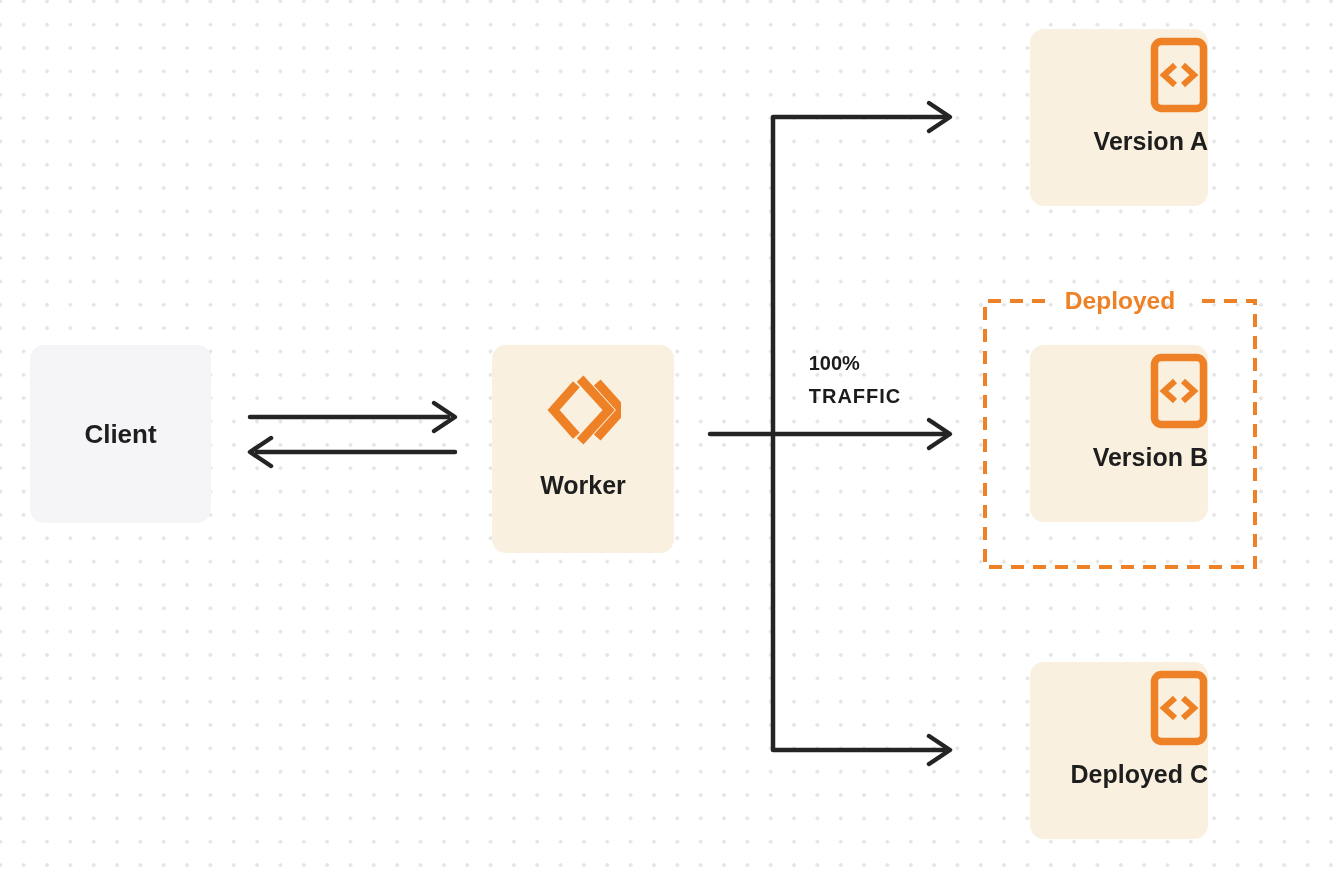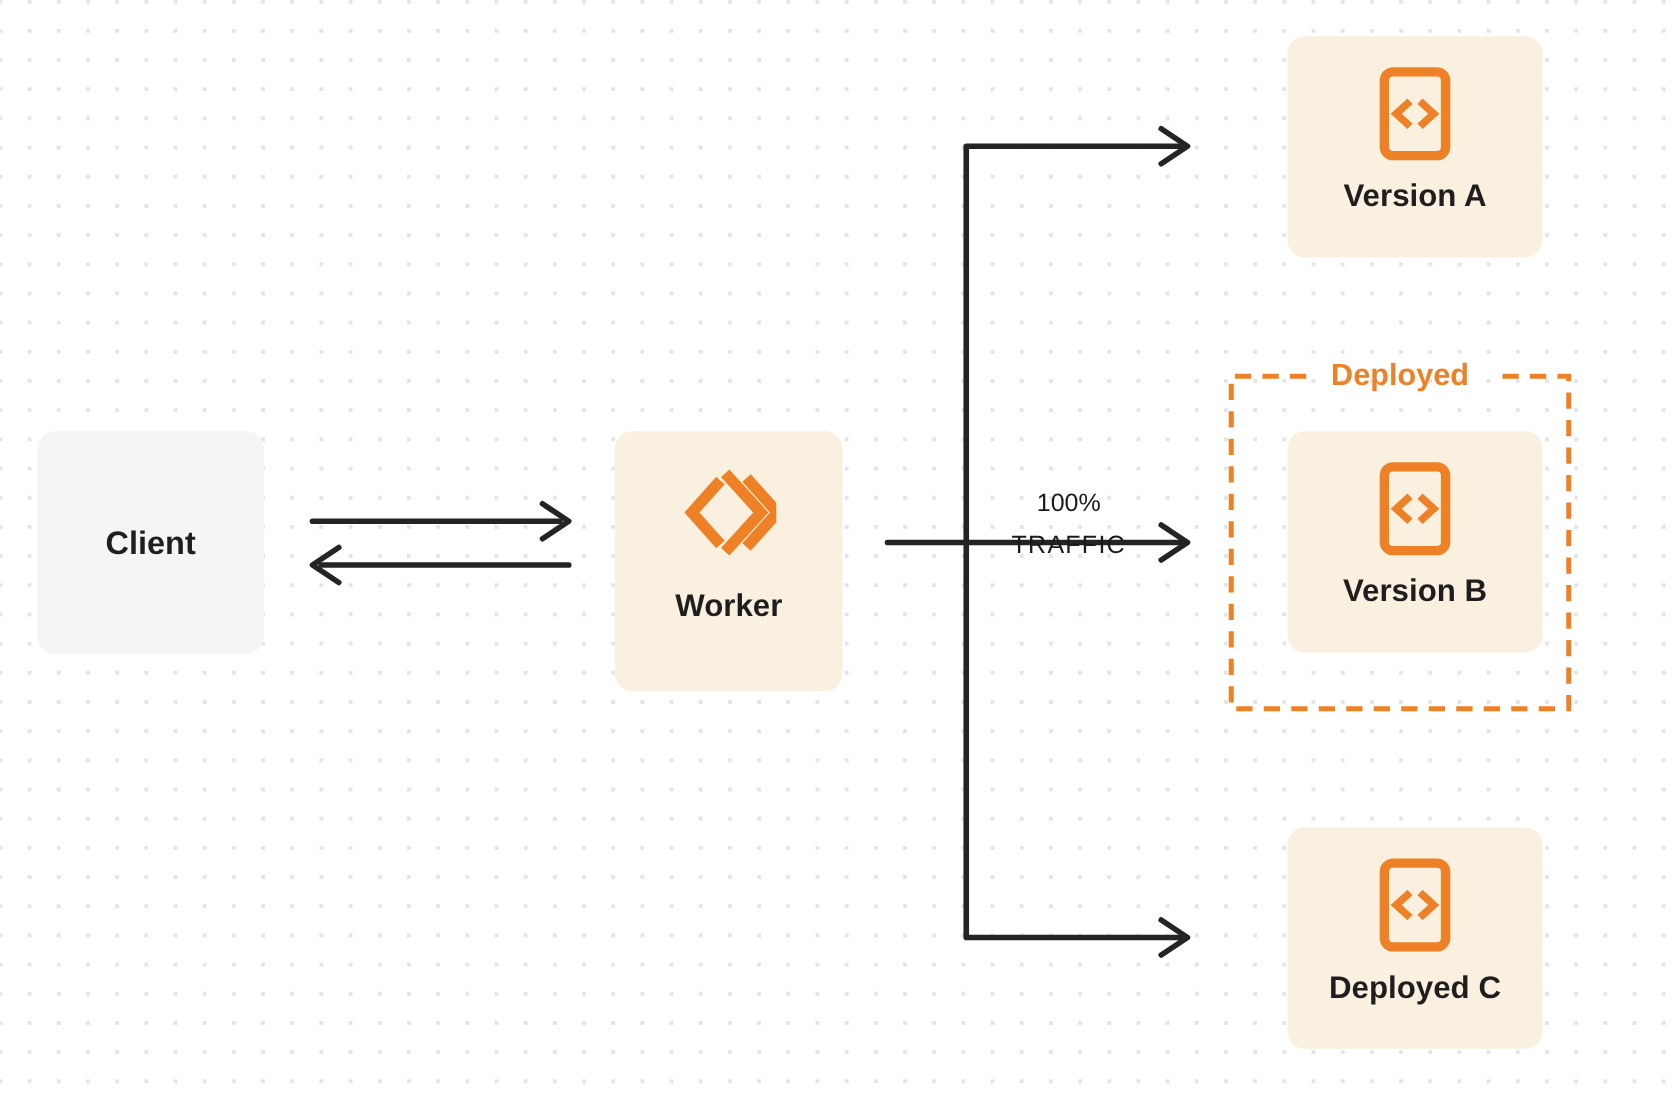--- a/index.html
+++ b/index.html
@@ -46,39 +46,38 @@
   .node-client .label { font-size: 26px; }
   .node-worker {
     left: 492px; top: 345px;
     width: 182px; height: 208px;
     background: #faf0df;
     padding-top: 28px;
   }
   .node-worker .label { font-size: 25px; margin-top: 24px; }
   .node-version {
     left: 1030px;
-    width: 204px; height: 177px;
+    width: 178px; height: 177px;
     background: #faf0df;
-    padding-top: 24px;
+    padding-top: 8px;
+    align-items: flex-end;
   }
   .node-version .label { font-size: 25px; margin-top: 14px; }
   .node-version-a { top: 29px; }
   .node-version-b { top: 345px; }
   .node-version-c { top: 662px; }
   .traffic-label {
     position: absolute;
     left: 855px; top: 347px;
     transform: translateX(-50%);
-    text-align: center;
     color: #1b1b1b;
-    font-weight: 400;
+    font-weight: 700;
     font-size: 20px;
     line-height: 33px;
     white-space: nowrap;
-    margin-top: 40px;
   }
   .traffic-label .line2 { letter-spacing: 1px; }
   .deployed-label {
     position: absolute;
     left: 1120px; top: 301px;
     transform: translate(-50%, -50%);
     color: #ee8125;
     font-weight: 700;
     font-size: 24.5px;
     white-space: nowrap;

